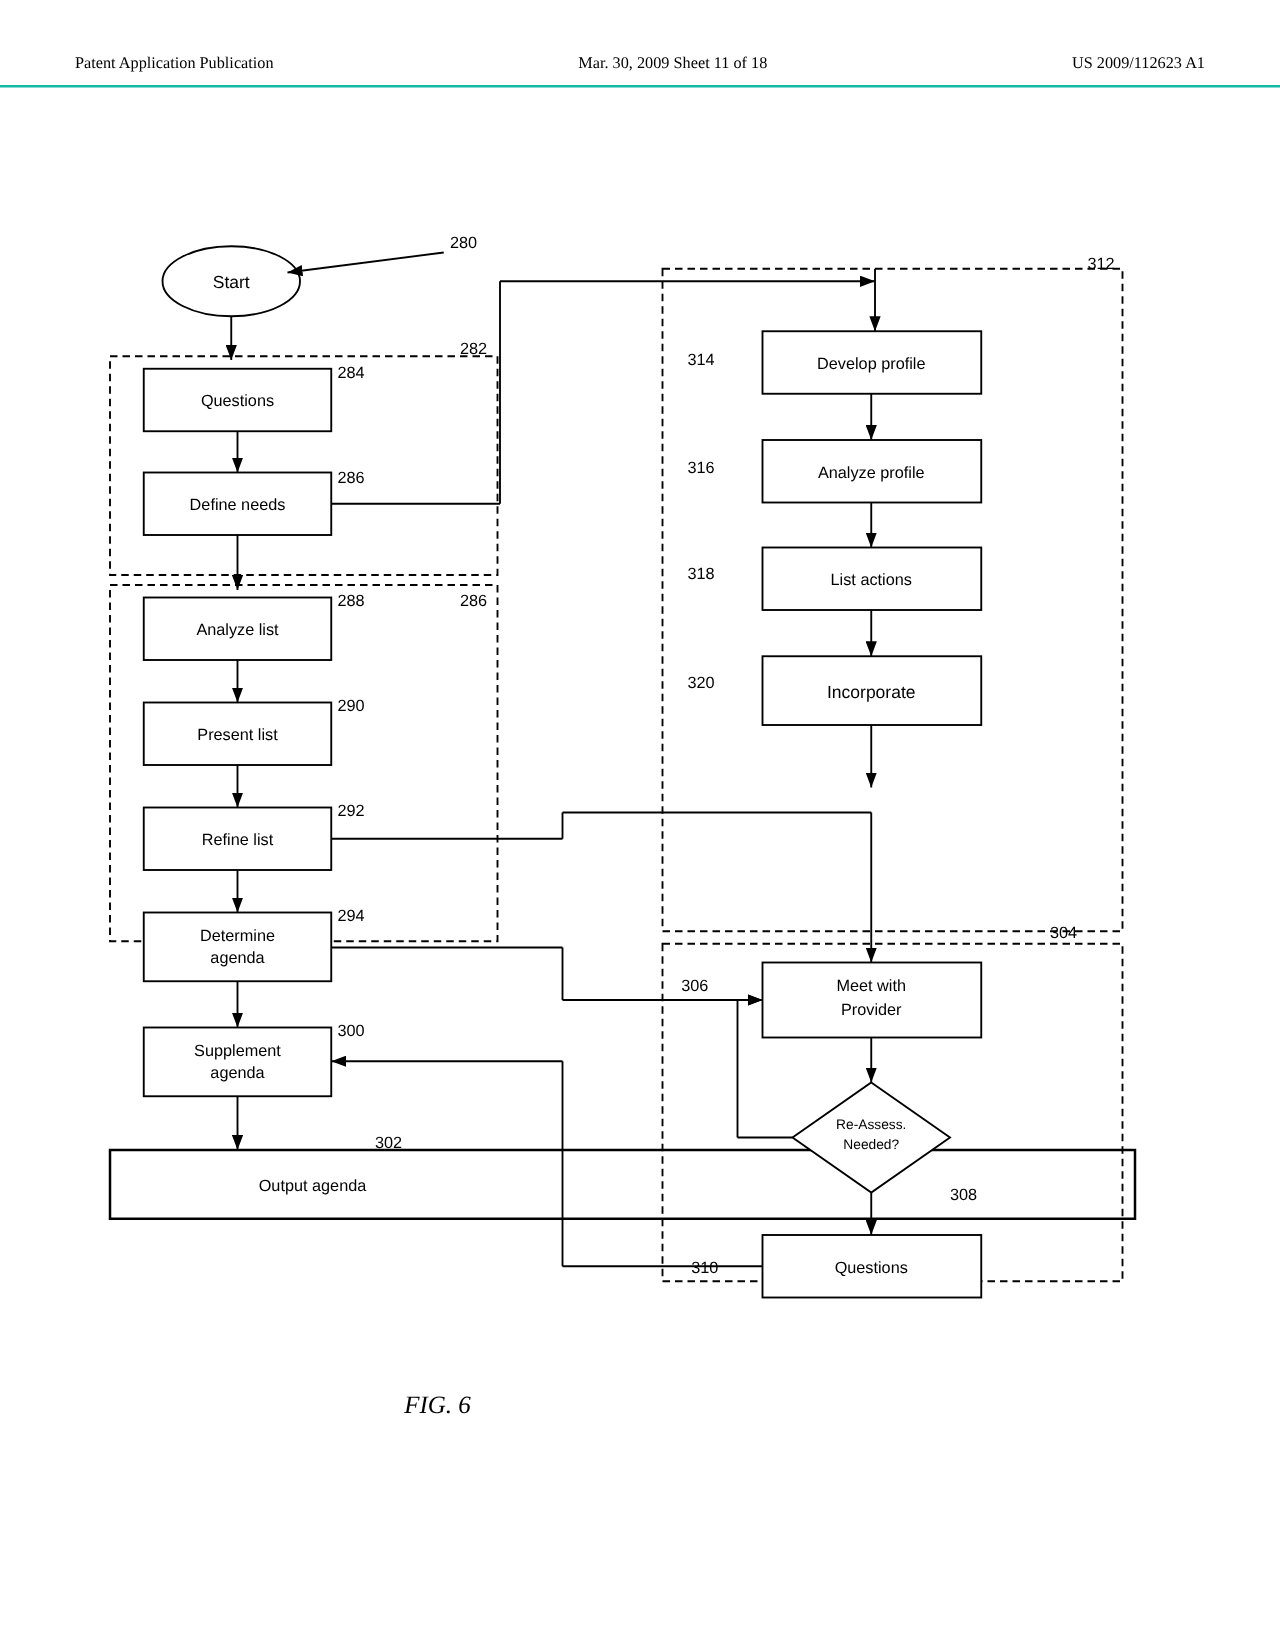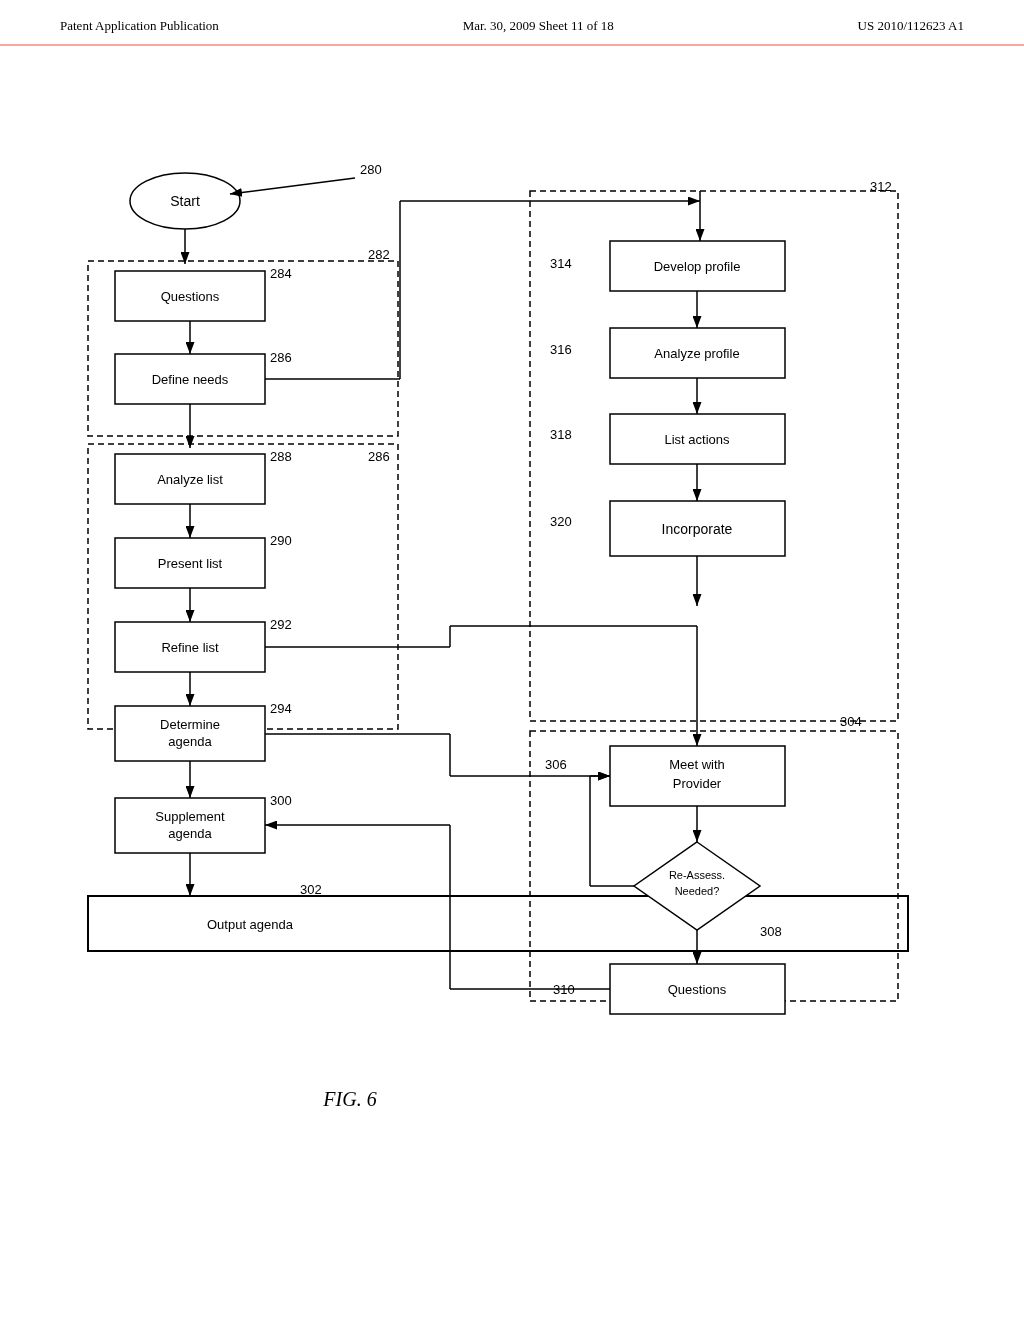--- a/index.html
+++ b/index.html
@@ -10,22 +10,23 @@
       height: 1320px;
       position: relative;
       overflow: hidden;
     }
 
     .header {
       display: flex;
       justify-content: space-between;
       align-items: center;
       padding: 18px 60px 10px 60px;
-      border-bottom: 2px solid #fca5a5;
+      border-bottom: 2px solid #14b8a6;
       font-size: 13px;
+      margin-top: 24px;
     }
 
     .diagram-area {
       position: relative;
       width: 100%;
       height: 1240px;
     }
 
     svg {
       position: absolute;
@@ -34,21 +35,21 @@
       width: 100%;
       height: 100%;
     }
   </style>
 </head>
 <body>
 
 <div class="header">
   <span>Patent Application Publication</span>
   <span>Mar. 30, 2009  Sheet 11 of 18</span>
-  <span>US 2010/112623 A1</span>
+  <span>US 2009/112623 A1</span>
 </div>
 
 <div class="diagram-area">
 <svg viewBox="0 0 1024 1240" xmlns="http://www.w3.org/2000/svg" font-family="Arial, sans-serif" font-size="13">
 
   <defs>
     <marker id="arrowhead" markerWidth="8" markerHeight="6" refX="8" refY="3" orient="auto">
       <polygon points="0 0, 8 3, 0 6" fill="#000"></polygon>
     </marker>
   </defs>

